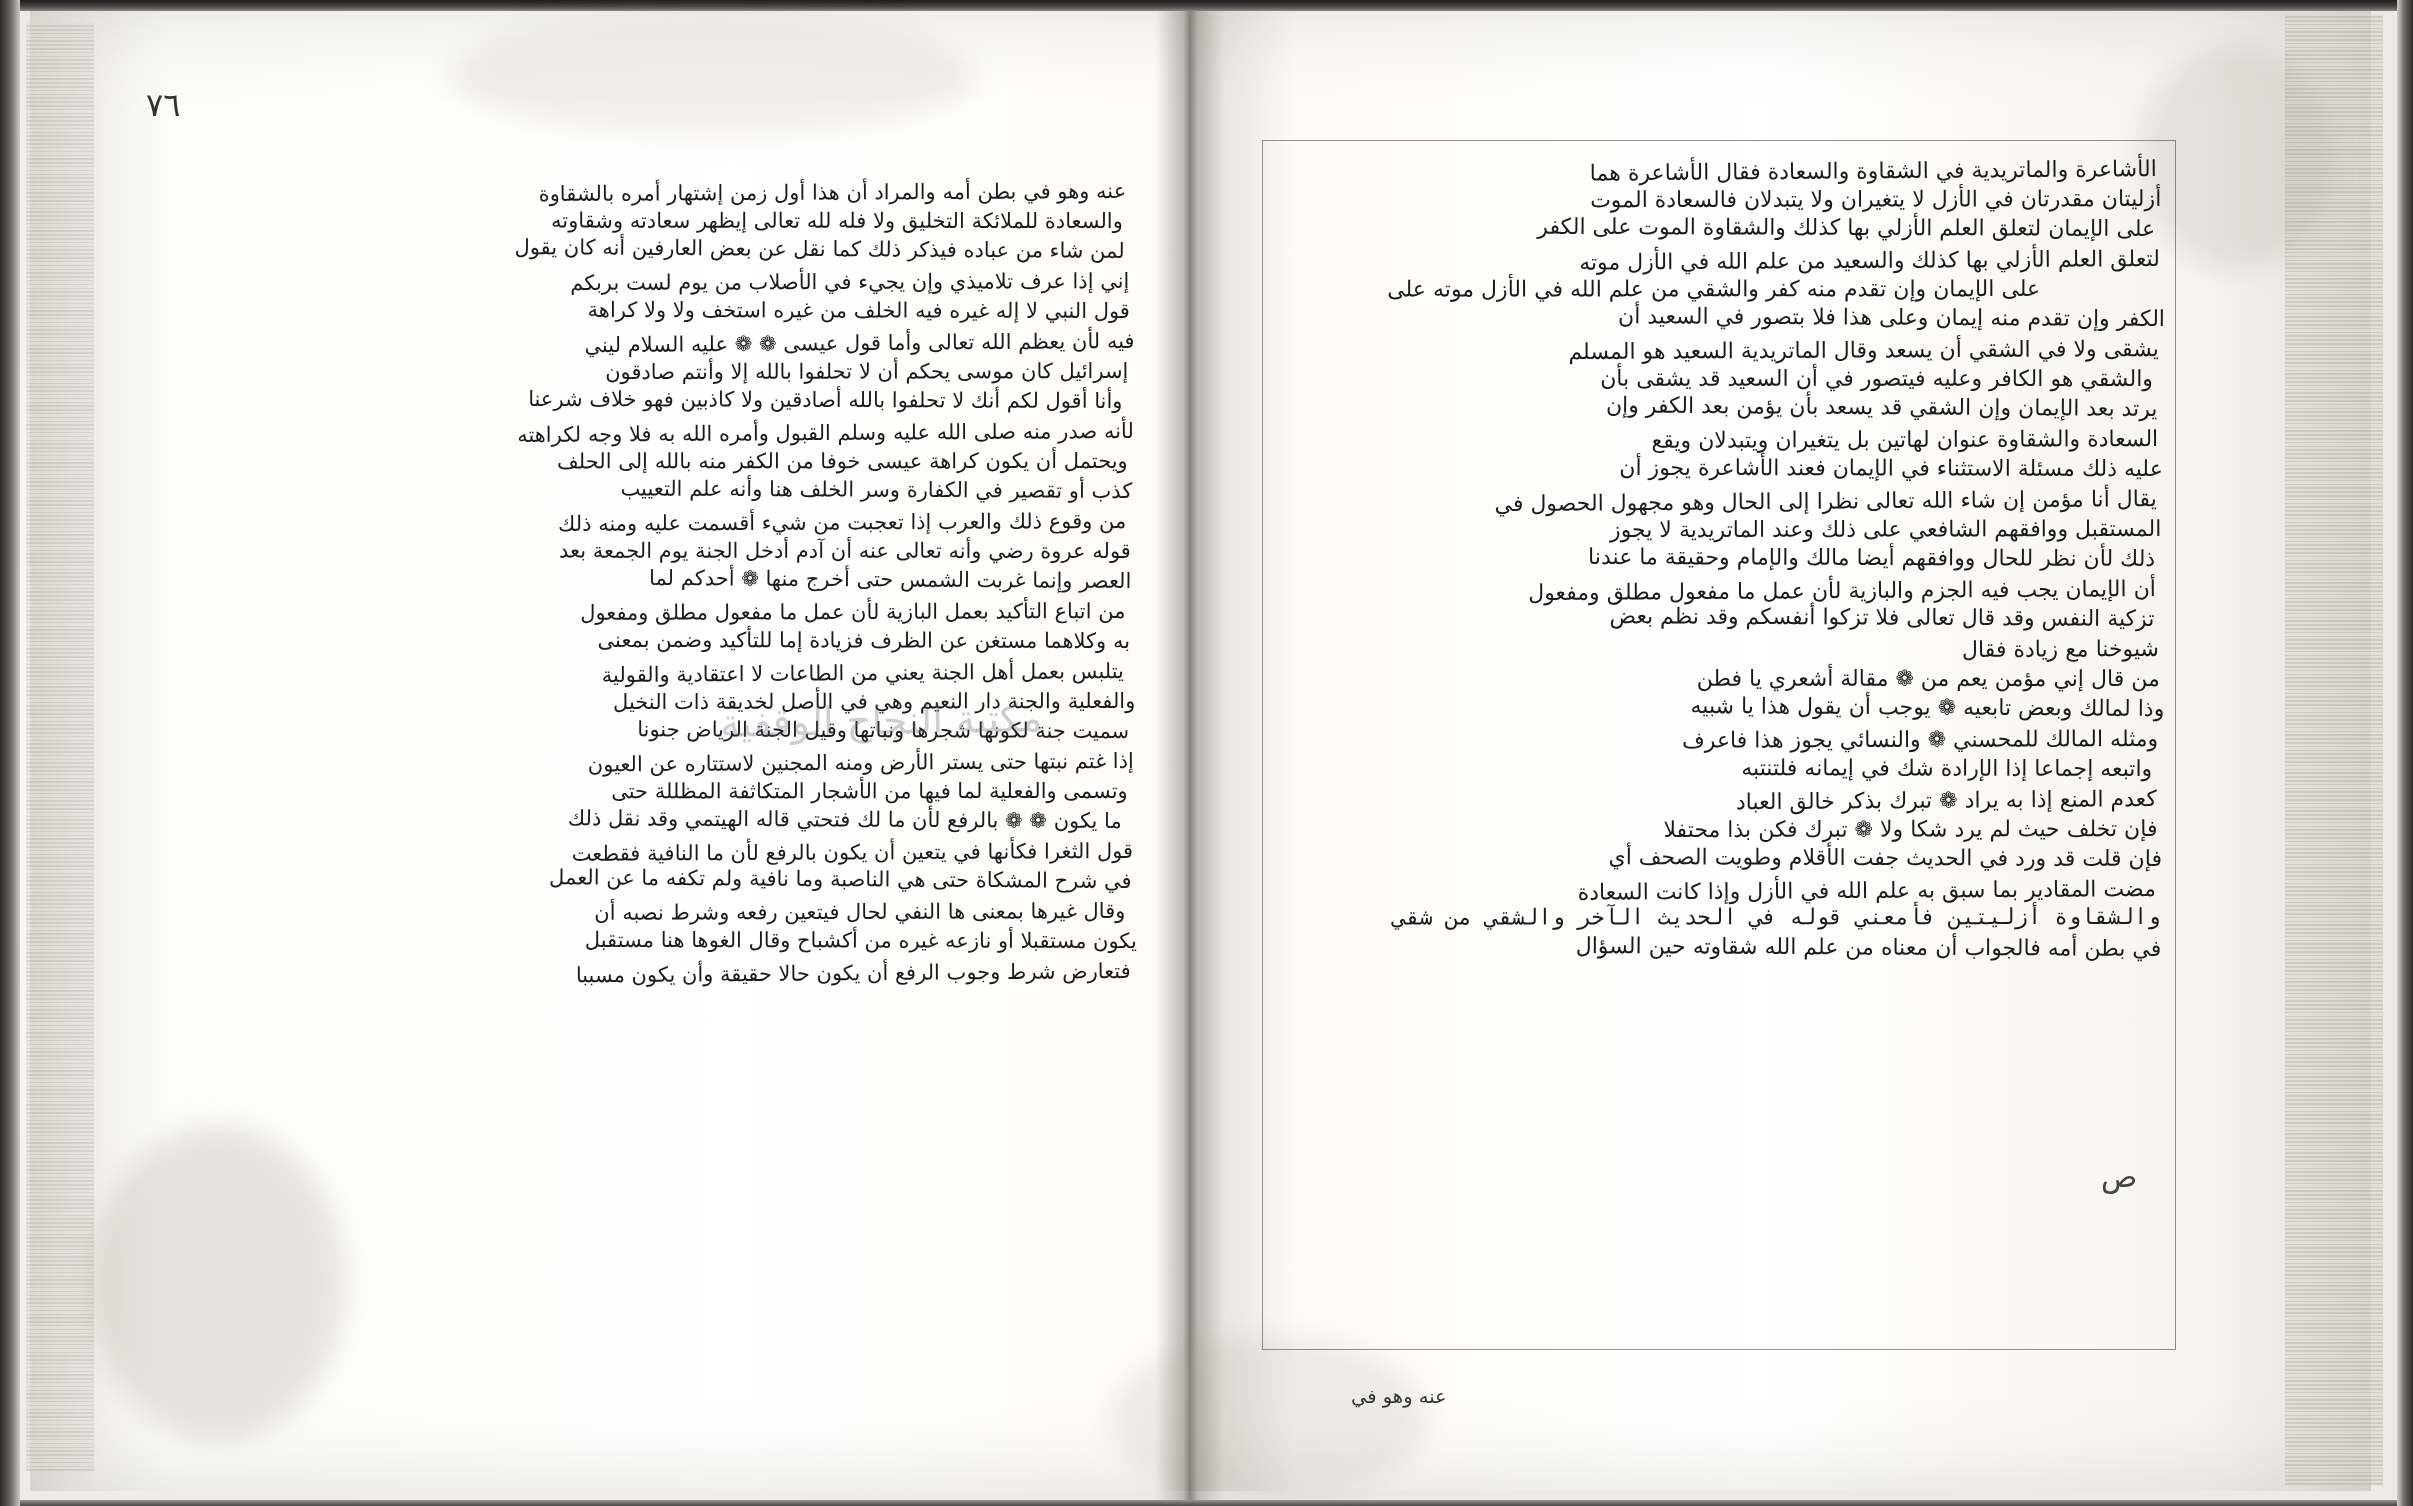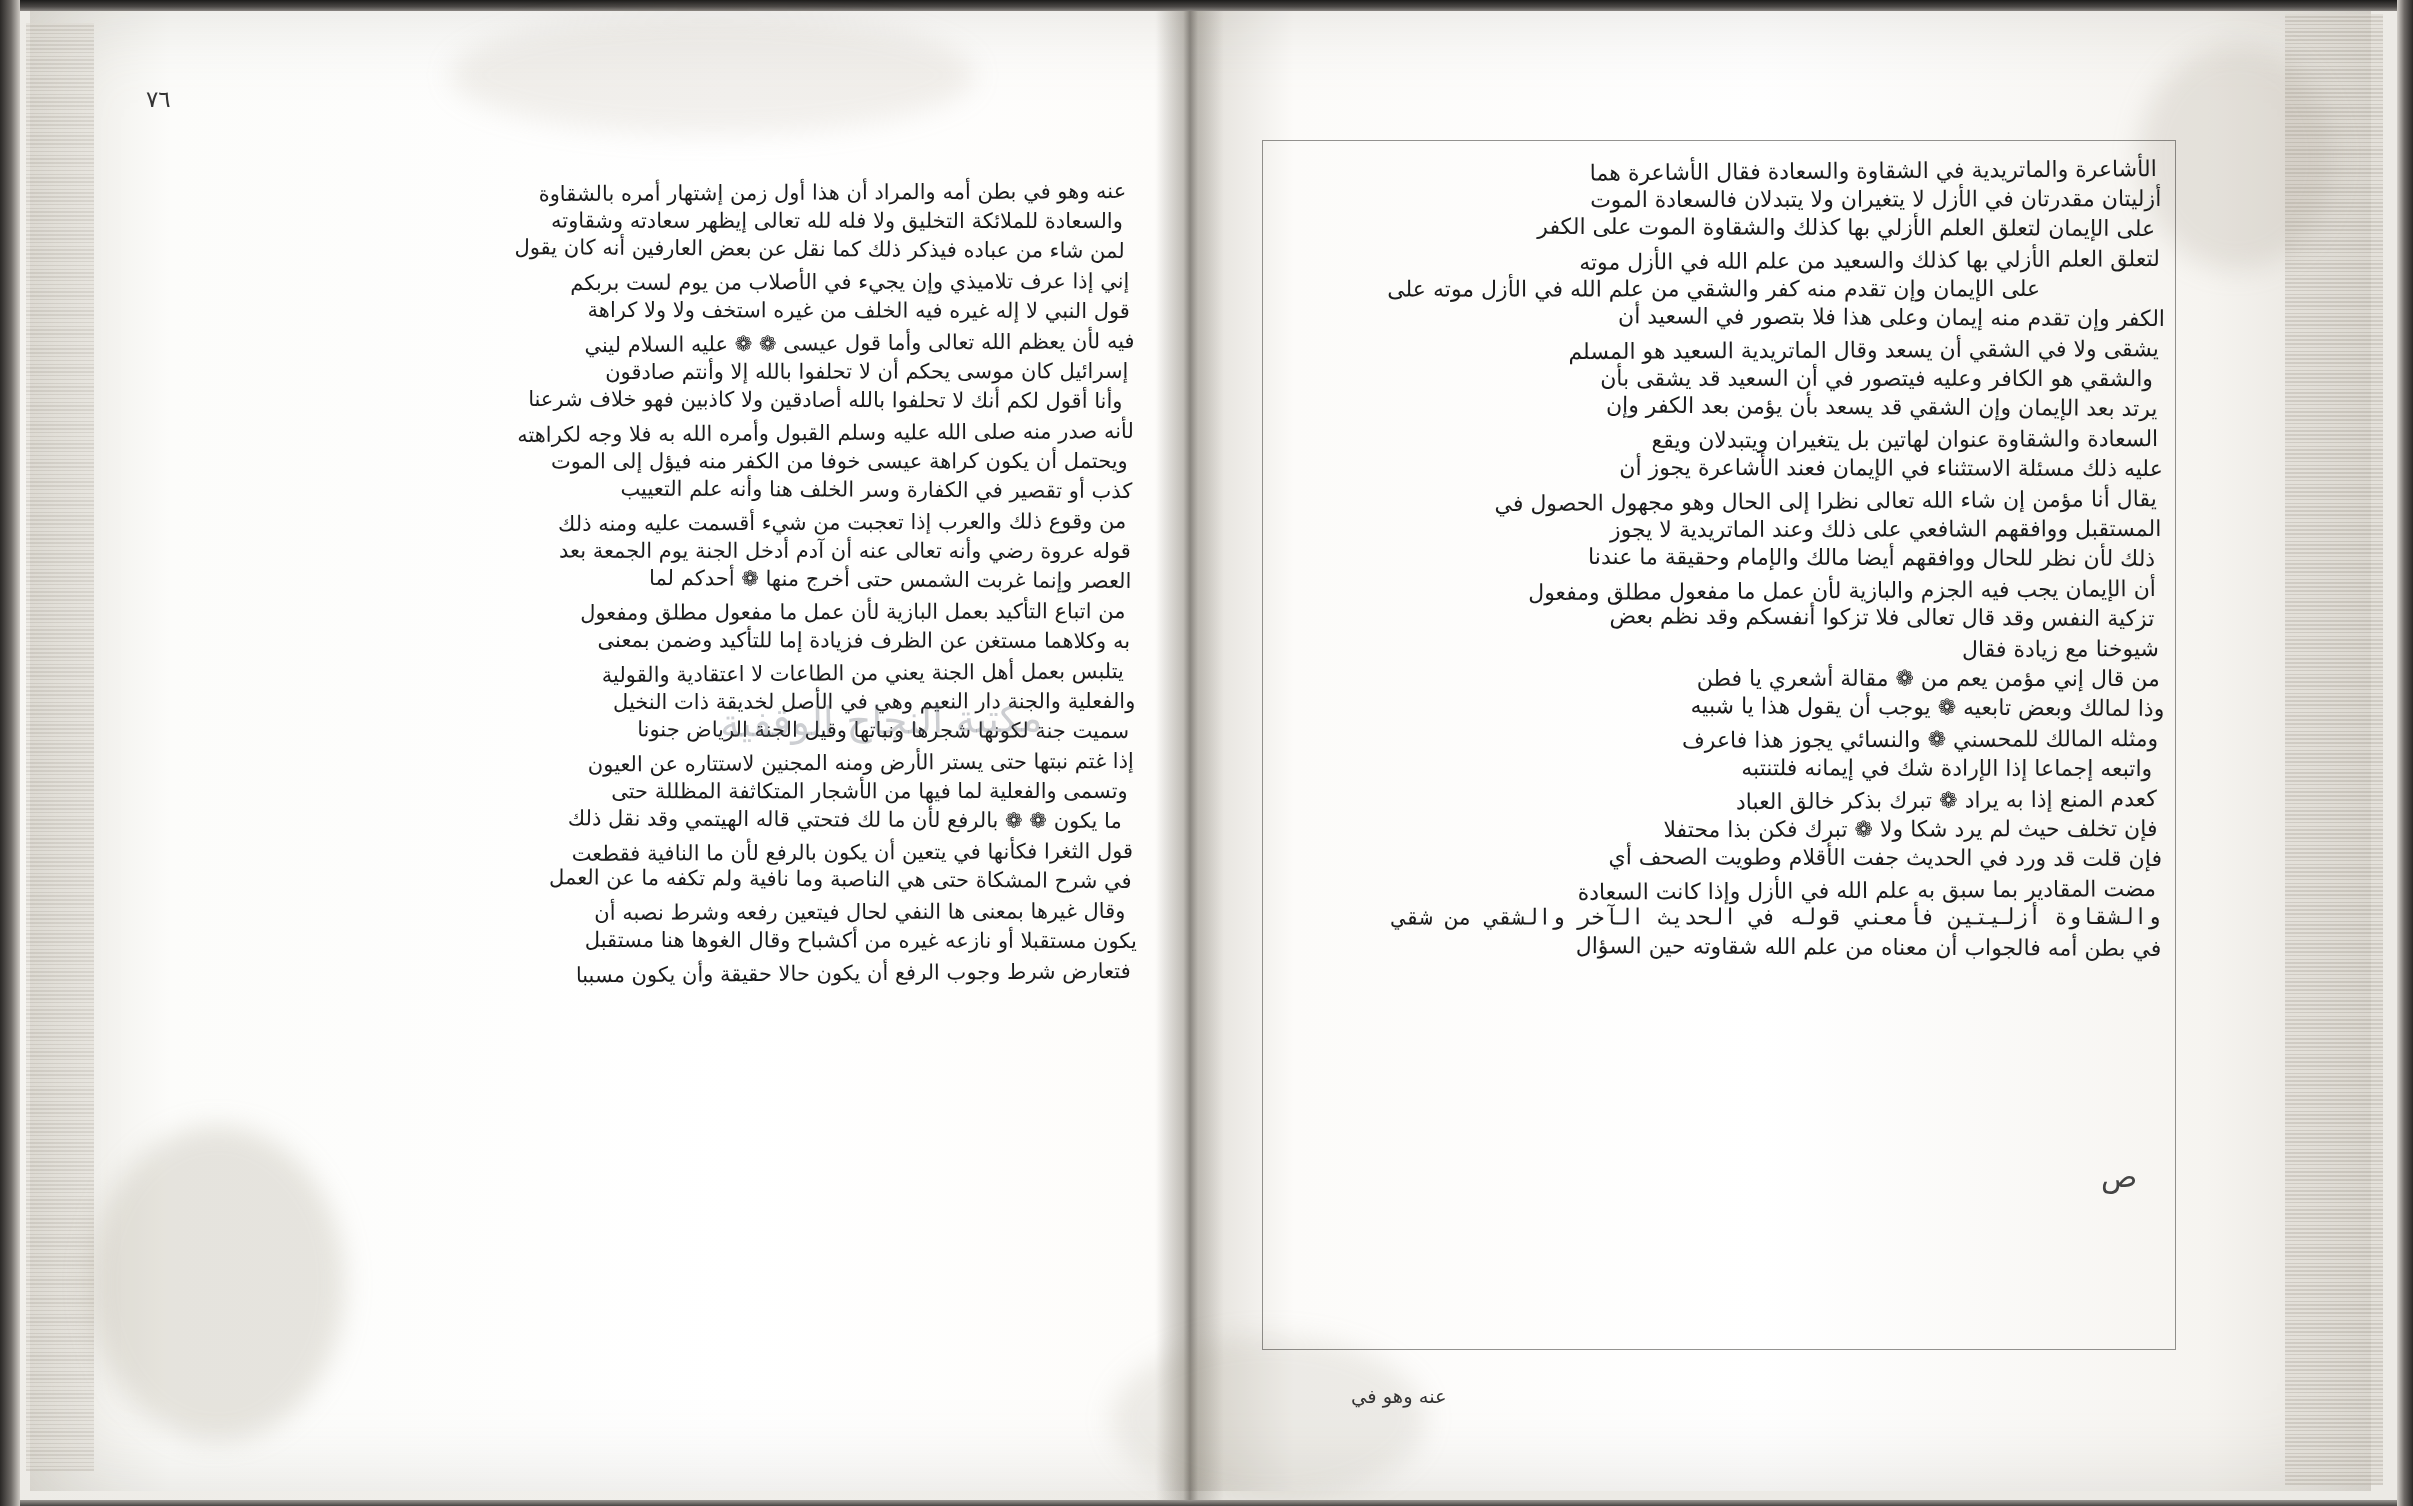--- a/index.html
+++ b/index.html
@@ -74,21 +74,21 @@
 
   
   #rightFrame{
     position:absolute;left:1262px;top:140px;width:912px;height:1208px;
     border:1.5px solid rgba(60,58,54,.55);
   }
 
   
   #folio{
     position:absolute;left:146px;top:86px;
-    font-size:23px;color:#333;direction:rtl;
+    font-size:32px;color:#333;direction:rtl;
     font-family:"DejaVu Sans", sans-serif;
   }
   
   #catchword{
     position:absolute;left:1351px;top:1385px;font-size:19.5px;color:#333;direction:rtl;
   }
   
   #marginMark{
     position:absolute;left:2101px;top:1159px;font-size:30px;color:#444;direction:rtl;
   }
@@ -161,21 +161,21 @@
   <div class="textblock" id="leftPage">
     <div class="line" style="transform: rotate(-0.29deg) translateX(-5.3px); margin-right: 1.5px;">عنه وهو في بطن أمه والمراد أن هذا أول زمن إشتهار أمره بالشقاوة</div>
     <div class="line" style="transform: rotate(0.04deg) translateX(0.8px); margin-right: 11px;">والسعادة للملائكة التخليق ولا فله لله تعالى إيظهر سعادته وشقاوته</div>
     <div class="line" style="transform: rotate(0.37deg) translateX(-3.8px); margin-right: 4.5px;">لمن شاء من عباده فيذكر ذلك كما نقل عن بعض العارفين أنه كان يقول</div>
     <div class="line" style="transform: rotate(-0.2deg) translateX(2.3px); margin-right: 6px;">إني إذا عرف تلاميذي وإن يجيء في الأصلاب من يوم لست بربكم</div>
     <div class="line" style="transform: rotate(0.12deg) translateX(-2.3px); margin-right: 0.8px;">قول النبي لا إله غيره فيه الخلف من غيره استخف ولا ولا كراهة</div>
     <div class="line" style="transform: rotate(-0.45deg) translateX(3.8px); margin-right: 2.3px;">فيه لأن يعظم الله تعالى وأما قول عيسى ❁ ❁ عليه السلام ليني</div>
     <div class="line" style="transform: rotate(-0.12deg) translateX(-0.8px); margin-right: 3.8px;">إسرائيل كان موسى يحكم أن لا تحلفوا بالله إلا وأنتم صادقون</div>
     <div class="line" style="transform: rotate(0.2deg) translateX(-5.3px); margin-right: 5.3px;">وأنا أقول لكم أنك لا تحلفوا بالله أصادقين ولا كاذبين فهو خلاف شرعنا</div>
     <div class="line" style="transform: rotate(-0.37deg) translateX(0.8px); margin-right: 0px;">لأنه صدر منه صلى الله عليه وسلم القبول وأمره الله به فلا وجه لكراهته</div>
-    <div class="line" style="transform: rotate(-0.04deg) translateX(-3.8px); margin-right: 1.5px;">ويحتمل أن يكون كراهة عيسى خوفا من الكفر منه فيؤل إلى الموت</div>
+    <div class="line" style="transform: rotate(-0.04deg) translateX(-3.8px); margin-right: 1.5px;">ويحتمل أن يكون كراهة عيسى خوفا من الكفر منه بالله إلى الحلف</div>
     <div class="line" style="transform: rotate(0.29deg) translateX(2.3px); margin-right: 3px;">كذب أو تقصير في الكفارة وسر الخلف هنا وأنه علم التعييب</div>
     <div class="line" style="transform: rotate(-0.29deg) translateX(-2.3px); margin-right: 4.5px;">من وقوع ذلك والعرب إذا تعجبت من شيء أقسمت عليه ومنه ذلك</div>
     <div class="line" style="transform: rotate(0.04deg) translateX(3.8px); margin-right: 6px;">قوله عروة رضي وأنه تعالى عنه أن آدم أدخل الجنة يوم الجمعة بعد</div>
     <div class="line" style="transform: rotate(0.37deg) translateX(-0.8px); margin-right: 0.8px;">العصر وإنما غربت الشمس حتى أخرج منها ❁ أحدكم لما</div>
     <div class="line" style="transform: rotate(-0.2deg) translateX(-5.3px); margin-right: 2.3px;">من اتباع التأكيد بعمل البازية لأن عمل ما مفعول مطلق ومفعول</div>
     <div class="line" style="transform: rotate(0.12deg) translateX(0.8px); margin-right: 3.8px;">به وكلاهما مستغن عن الظرف فزيادة إما للتأكيد وضمن بمعنى</div>
     <div class="line" style="transform: rotate(-0.45deg) translateX(-3.8px); margin-right: 5.3px;">يتلبس بعمل أهل الجنة يعني من الطاعات لا اعتقادية والقولية</div>
     <div class="line" style="transform: rotate(-0.12deg) translateX(2.3px); margin-right: 0px;">والفعلية والجنة دار النعيم وهي في الأصل لخديقة ذات النخيل</div>
     <div class="line" style="transform: rotate(0.2deg) translateX(-2.3px); margin-right: 1.5px;">سميت جنة لكونها شجرها ونباتها وقيل الجنة الرياض جنونا</div>
     <div class="line" style="transform: rotate(-0.37deg) translateX(3.8px); margin-right: 3px;">إذا غتم نبتها حتى يستر الأرض ومنه المجنين لاستتاره عن العيون</div>

